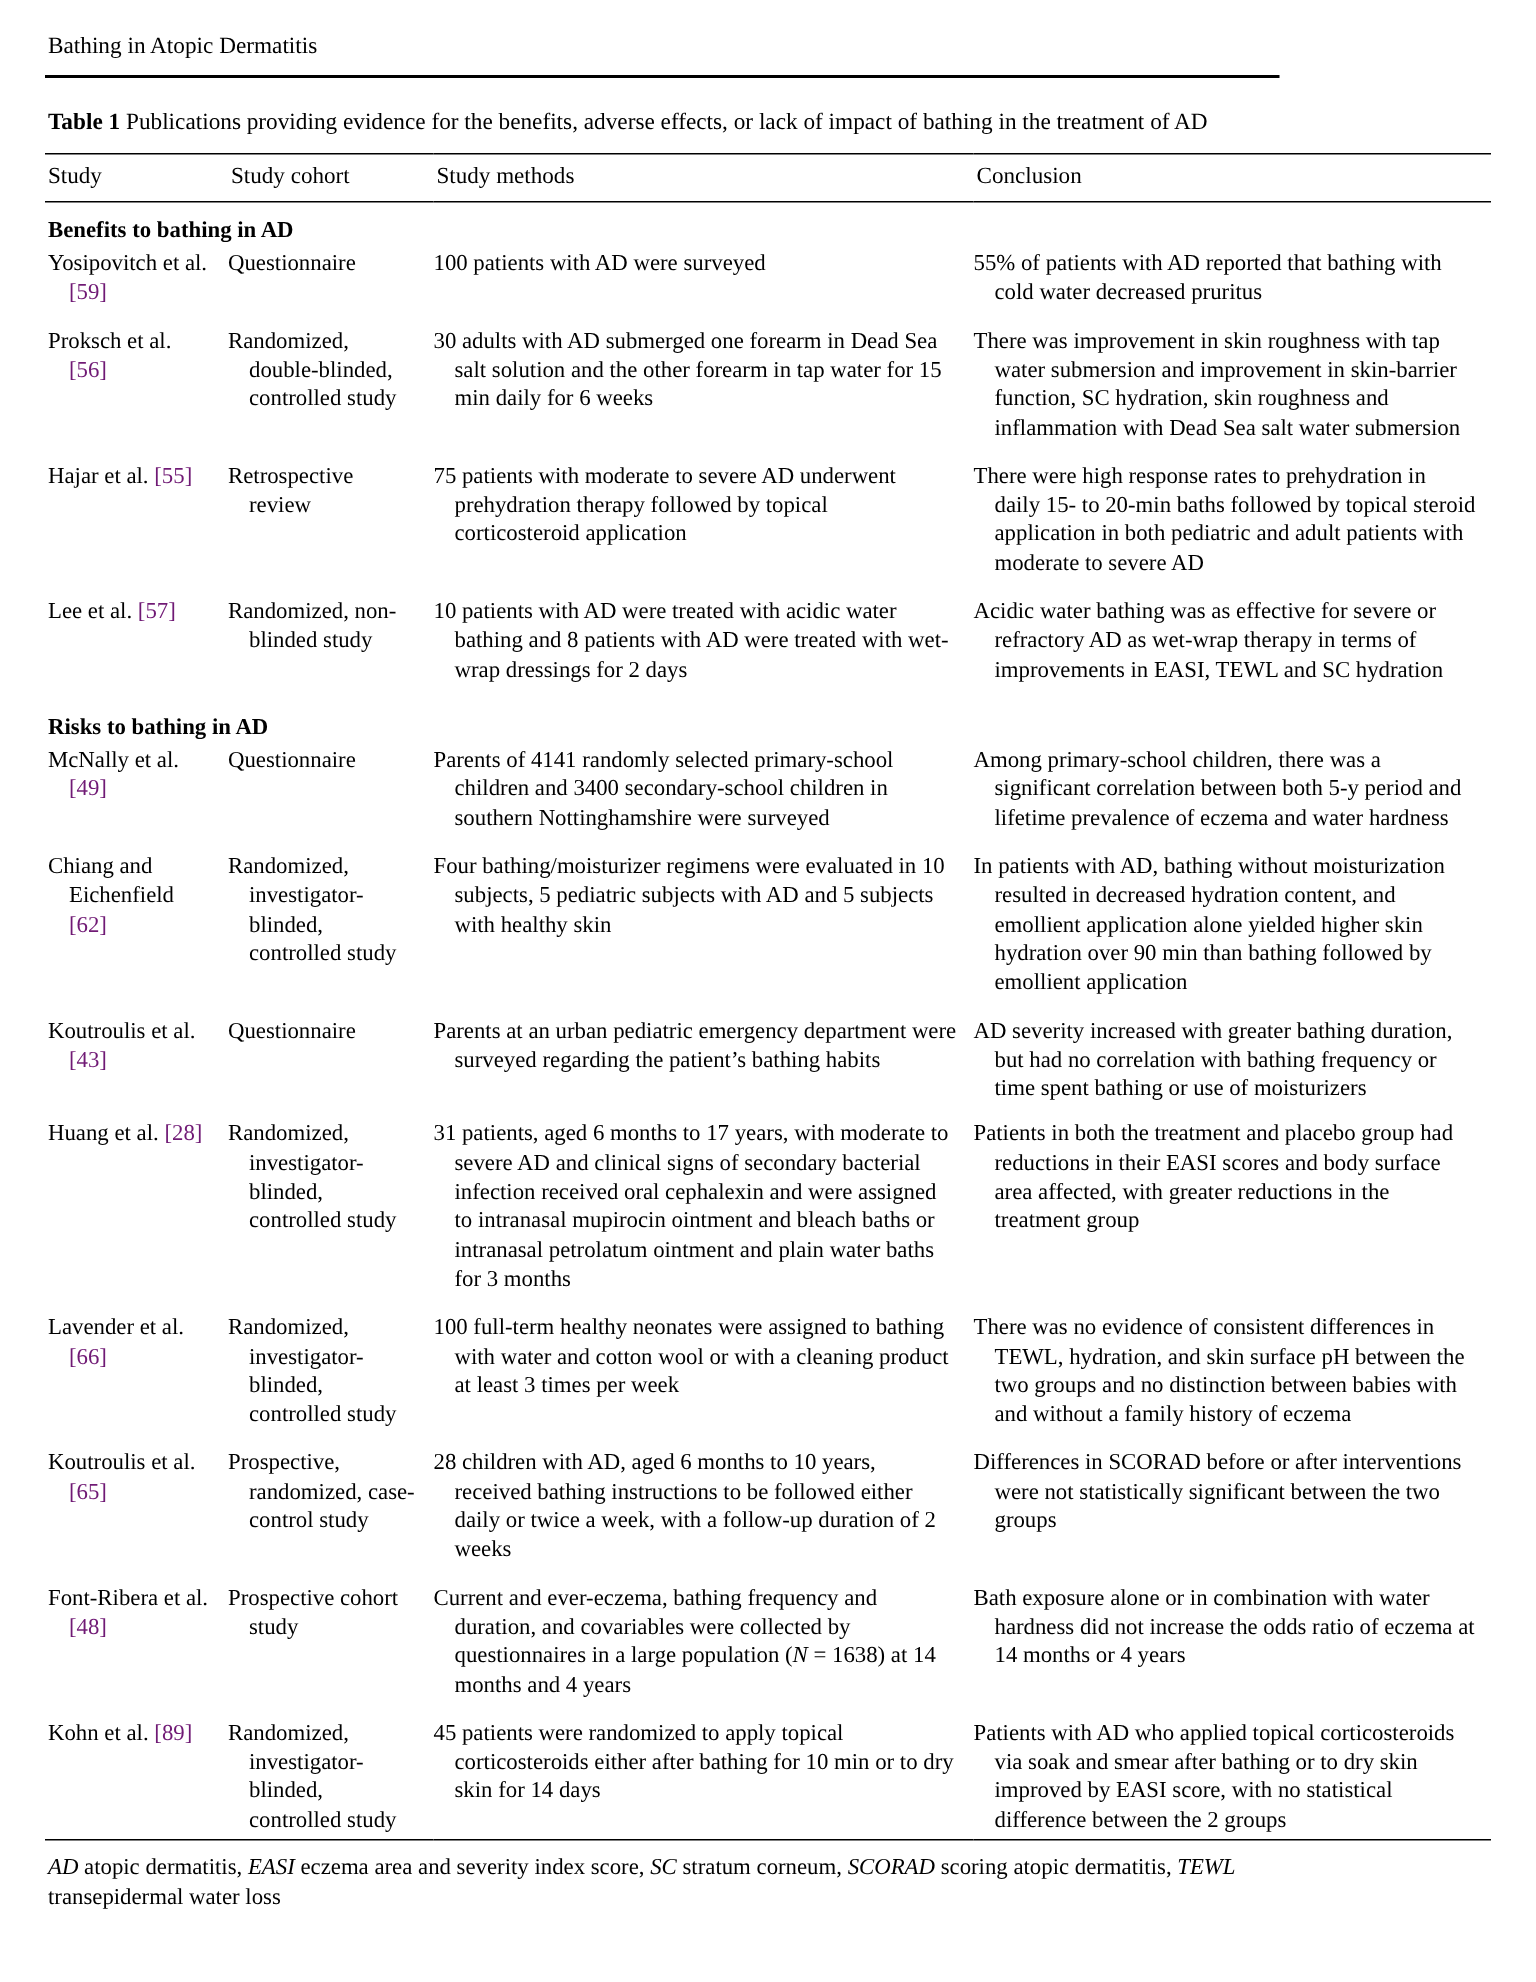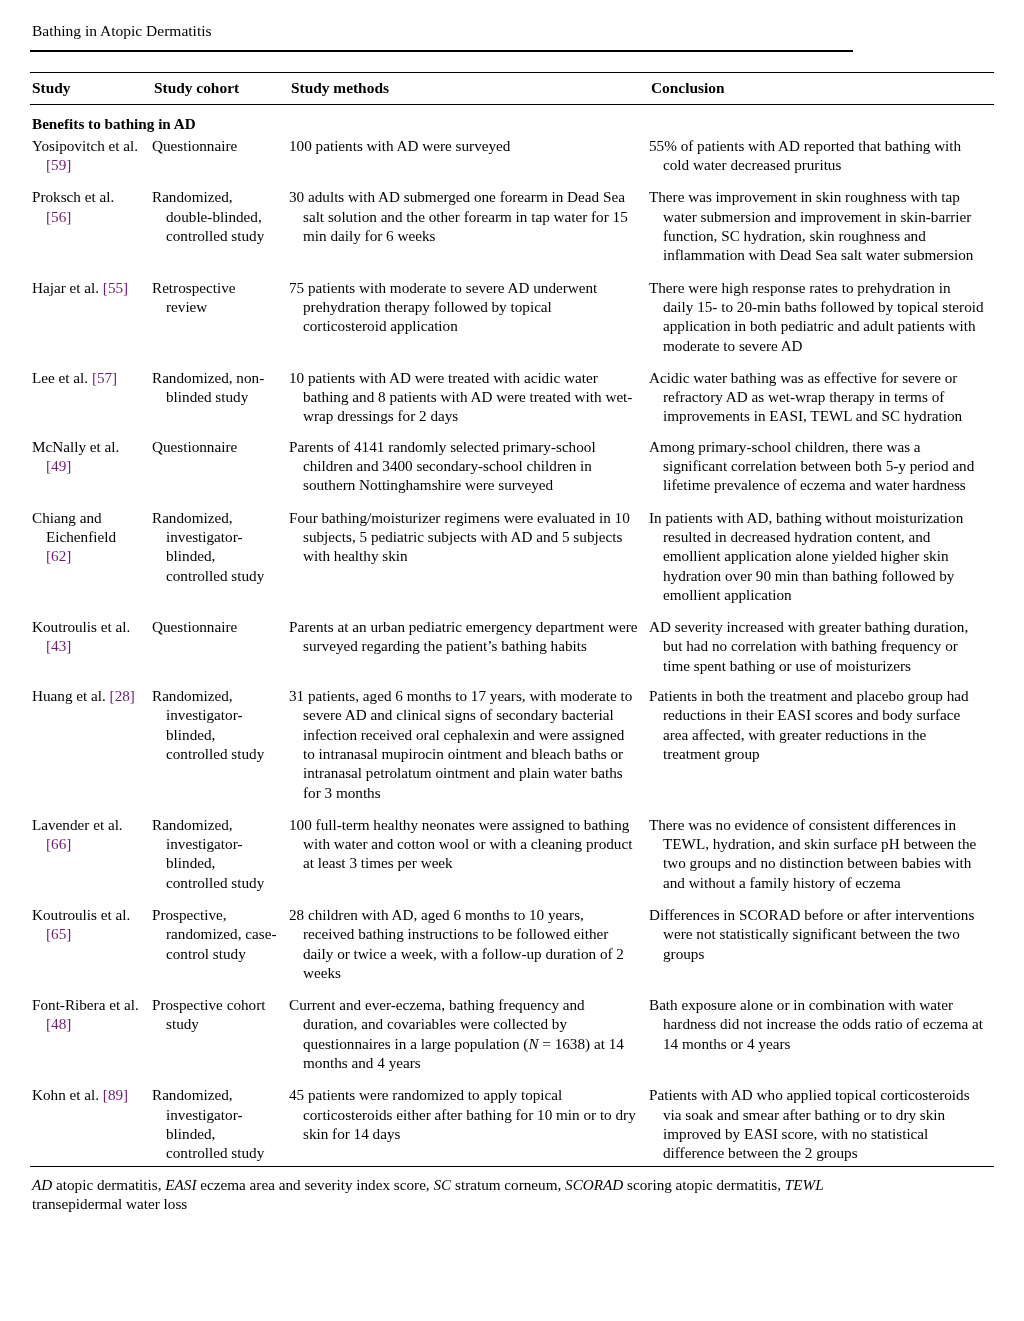--- a/index.html
+++ b/index.html
@@ -41,21 +41,21 @@
     font-size: 15.2px;
     table-layout: fixed;
   }
   table.maintable col.c1 { width: 122px; }
   table.maintable col.c2 { width: 137px; }
   table.maintable col.c3 { width: 360px; }
   table.maintable col.c4 { width: 345px; }
 
   thead th {
     text-align: left;
-    font-weight: bold;
+    font-weight: normal;
     padding: 6px 8px 7px 2px;
     vertical-align: bottom;
     border-top: 1.1px solid #000;
     border-bottom: 1.1px solid #000;
     font-size: 15.4px;
   }
   tbody td {
     vertical-align: top;
     padding: 3px 10px 3px 2px;
     line-height: 1.27;
@@ -96,20 +96,24 @@
   em.sym { font-style: italic; }
 </style>
 </head>
 <body>
 
 <div class="page">
 
   <div class="running-head">Bathing in Atopic Dermatitis</div>
   <div class="rule-thick"></div>
 
+  <div class="caption">
+    <b>Table 1</b>
+    <span>Publications providing evidence for the benefits, adverse effects, or lack of impact of bathing in the treatment of AD</span>
+  </div>
 
   <table class="maintable">
     <colgroup>
         <col class="c1">
         <col class="c2">
         <col class="c3">
         <col class="c4">
     </colgroup>
       <thead>
       <tr>
@@ -142,20 +146,23 @@
         <td class="methods">75 patients with moderate to severe AD underwent prehydration therapy followed by topical corticosteroid application</td>
         <td class="hang2">There were high response rates to prehydration in daily 15- to 20-min baths followed by topical steroid application in both pediatric and adult patients with moderate to severe AD</td>
       </tr>
       <tr class="row-gap">
         <td class="studycol hang">Lee et al. <span class="ref">[57]</span></td>
         <td class="hang2">Randomized, non-blinded study</td>
         <td class="methods">10 patients with AD were treated with acidic water bathing and 8 patients with AD were treated with wet-wrap dressings for 2 days</td>
         <td class="hang2">Acidic water bathing was as effective for severe or refractory AD as wet-wrap therapy in terms of improvements in EASI, TEWL and SC hydration</td>
       </tr>
 
+      <tr class="section-head">
+        <td colspan="4">Risks to bathing in AD</td>
+      </tr>
       <tr class="first-after-head row-gap">
         <td class="studycol hang">McNally et al. <span class="ref">[49]</span></td>
         <td class="hang2">Questionnaire</td>
         <td class="methods">Parents of 4141 randomly selected primary-school children and 3400 secondary-school children in southern Nottinghamshire were surveyed</td>
         <td class="hang2">Among primary-school children, there was a significant correlation between both 5-y period and lifetime prevalence of eczema and water hardness</td>
       </tr>
       <tr class="row-gap">
         <td class="studycol hang">Chiang and Eichenfield <span class="ref">[62]</span></td>
         <td class="hang2">Randomized, investigator-blinded, controlled study</td>
         <td class="methods">Four bathing/moisturizer regimens were evaluated in 10 subjects, 5 pediatric subjects with AD and 5 subjects with healthy skin</td>

